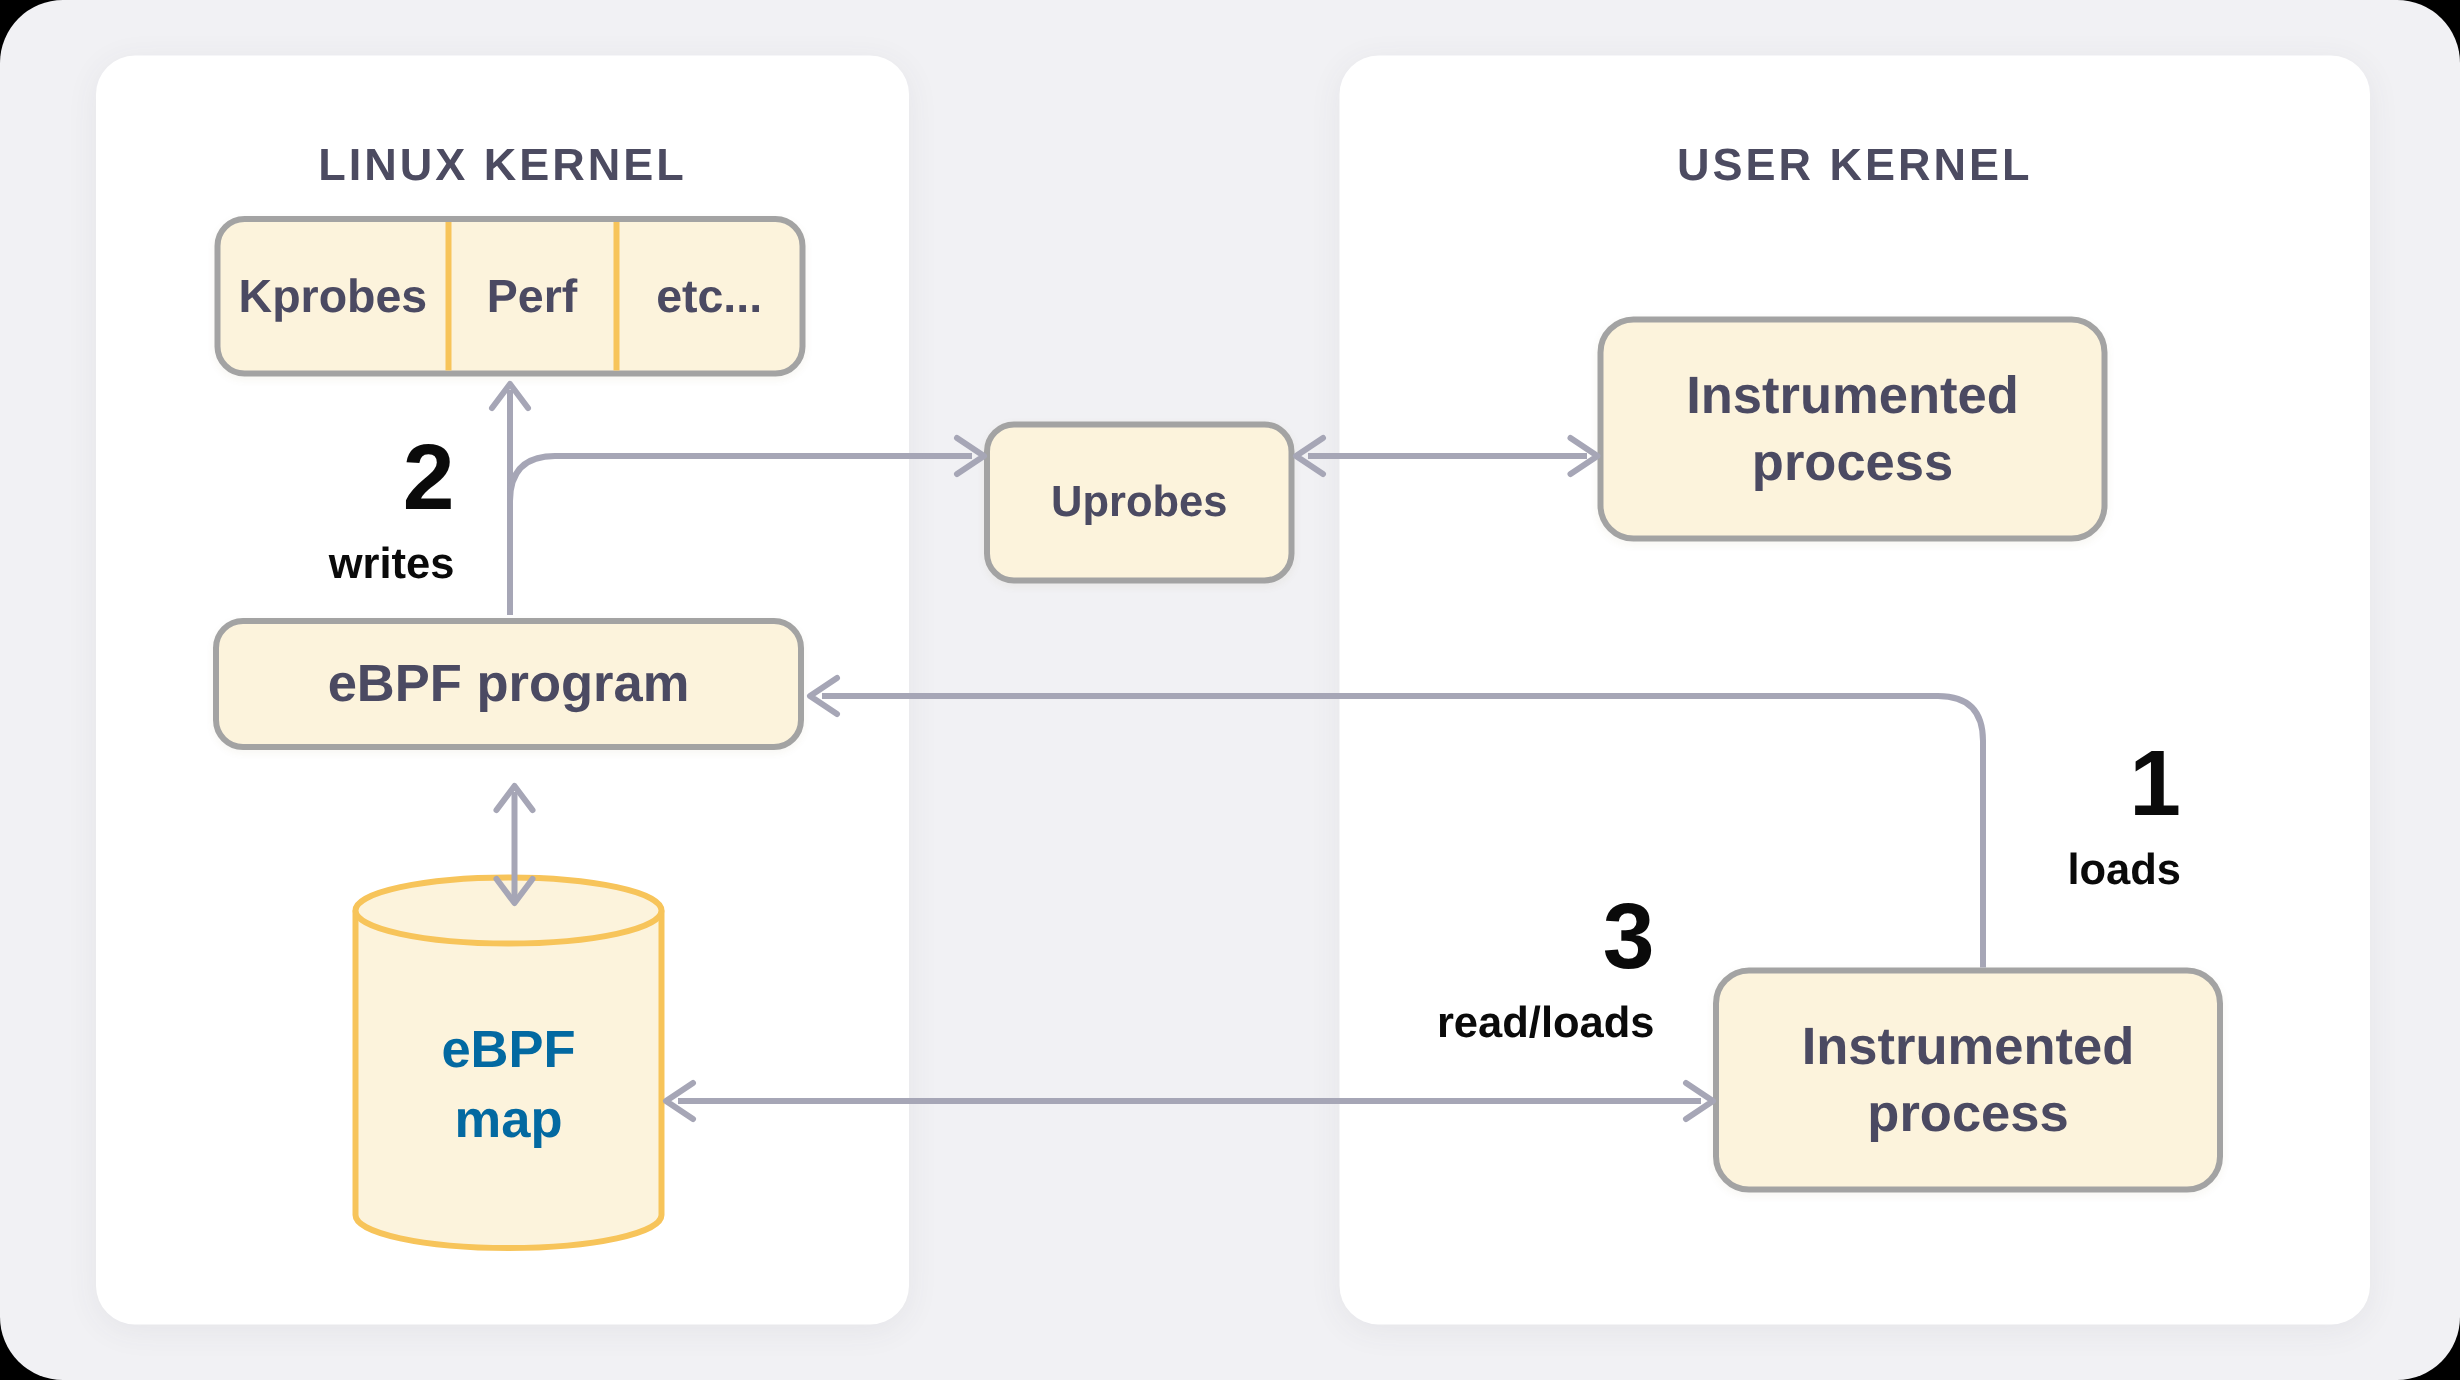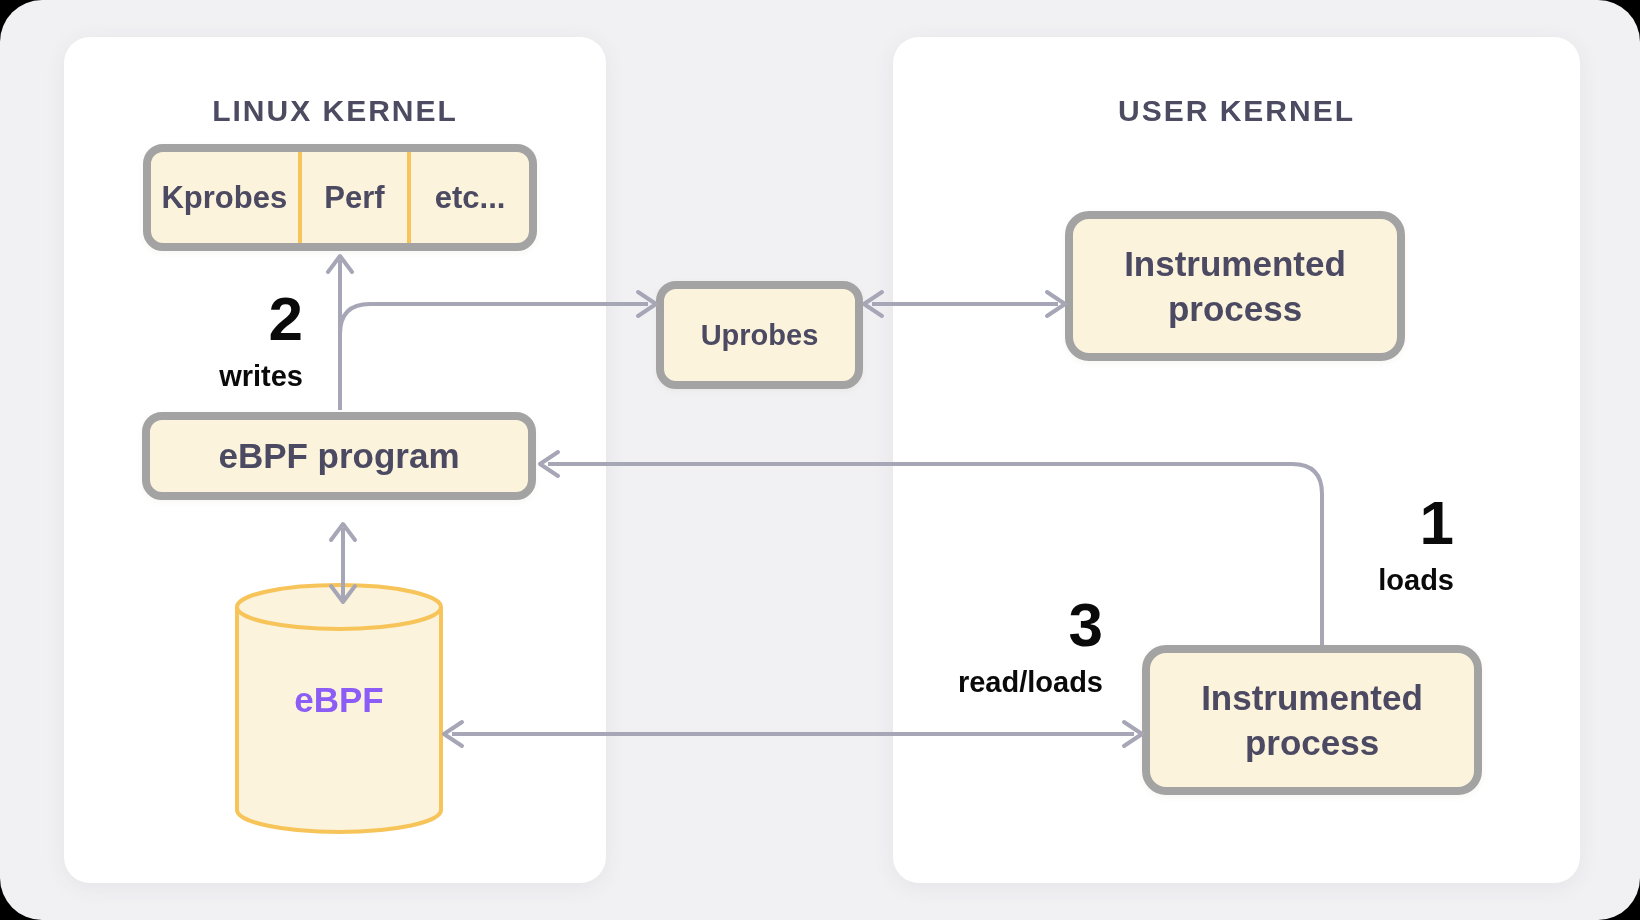--- a/index.html
+++ b/index.html
@@ -15,39 +15,39 @@
   }
   .panel-kernel { left:64px;  width:542px; }
   .panel-user   { left:893px; width:687px; }
   .panel-title {
     position:absolute; top:57px; left:0; width:100%;
     text-align:center; font-size:30px; font-weight:800;
     letter-spacing:2px; color:#4C4B61;
   }
   .node {
     position:absolute; box-sizing:border-box;
-    background:#FCF3DC; border:8px solid #a3a3a3; color:#4B4A62;
+    background:#FCF3DC; border:4px solid #a3a3a3; color:#4B4A62;
     font-weight:700; display:flex; align-items:center; justify-content:center;
     text-align:center; box-shadow:0 2px 6px rgba(120,100,40,0.06);
   }
   #probe-row { left:143px; top:144px; width:394px; height:107px; border-radius:20px; padding:0; }
   .probe-cell { height:100%; display:flex; align-items:center; justify-content:center; font-size:31px; }
   .probe-cell + .probe-cell { border-left:4px solid #F7C45A; }
   .probe-cell:nth-child(1) { width:153px; }
   .probe-cell:nth-child(2) { width:110px; }
   .probe-cell:nth-child(3) { width:123px; }
   #uprobes      { left:656px;  top:247px; width:207px; height:108px; border-radius:20px; font-size:29px;margin-top:34px; }
   #ebpf-program { left:142px;  top:412px; width:394px; height:88px; border-radius:20px; font-size:35px; }
   #inst-top     { left:1065px; top:211px; width:340px; height:150px; border-radius:24px; font-size:35px; line-height:1.3; padding:0 20px; }
   #inst-bottom  { left:1142px; top:645px; width:340px; height:150px; border-radius:24px; font-size:35px; line-height:1.3; padding:0 20px; }
   .cyl-shape { position:absolute; left:233px; top:581px; }
   .cyl-label {
     position:absolute; left:235px; top:676px; width:208px;
     text-align:center; font-size:35px; font-weight:700;
-    color:#8b5cf6; line-height:1.35;
+    color:#0369a1; line-height:1.35;
   }
   .step { position:absolute; text-align:right; color:#0A0A0A; }
   .step-number { font-size:62px; font-weight:700; line-height:1; }
   .step-label  { font-size:29px; font-weight:700; margin-top:10px; }
   #step2 { right:1337px; top:288px; }
   #step1 { right:186px;  top:492px; }
   #step3 { right:537px;  top:594px; }
   .arrows { position:absolute; left:0; top:0; pointer-events:none; }
   .arrows path, .arrows line { stroke:#A6A6B6; stroke-width:4; fill:none; }
   .arrows .head { stroke-linecap:round; stroke-linejoin:round; }
@@ -76,20 +76,21 @@
 
   <div class="node" id="inst-top">Instrumented process</div>
   <div class="node" id="inst-bottom">Instrumented process</div>
 
   <svg class="cyl-shape" width="212" height="256">
     <path d="M 4 26 L 4 229 A 102 22 0 0 0 208 229 L 208 26" fill="#FCF3DC" stroke="#F7C45A" stroke-width="4"></path>
     <ellipse cx="106" cy="26" rx="102" ry="22" fill="#FCF3DC" stroke="#F7C45A" stroke-width="4"></ellipse>
   </svg>
   <div class="cyl-label">
     <div>eBPF</div>
+    <div>map</div>
   </div>
 
   <div class="step" id="step1">
     <div class="step-number">1</div>
     <div class="step-label">loads</div>
   </div>
   <div class="step" id="step2">
     <div class="step-number">2</div>
     <div class="step-label">writes</div>
   </div>

